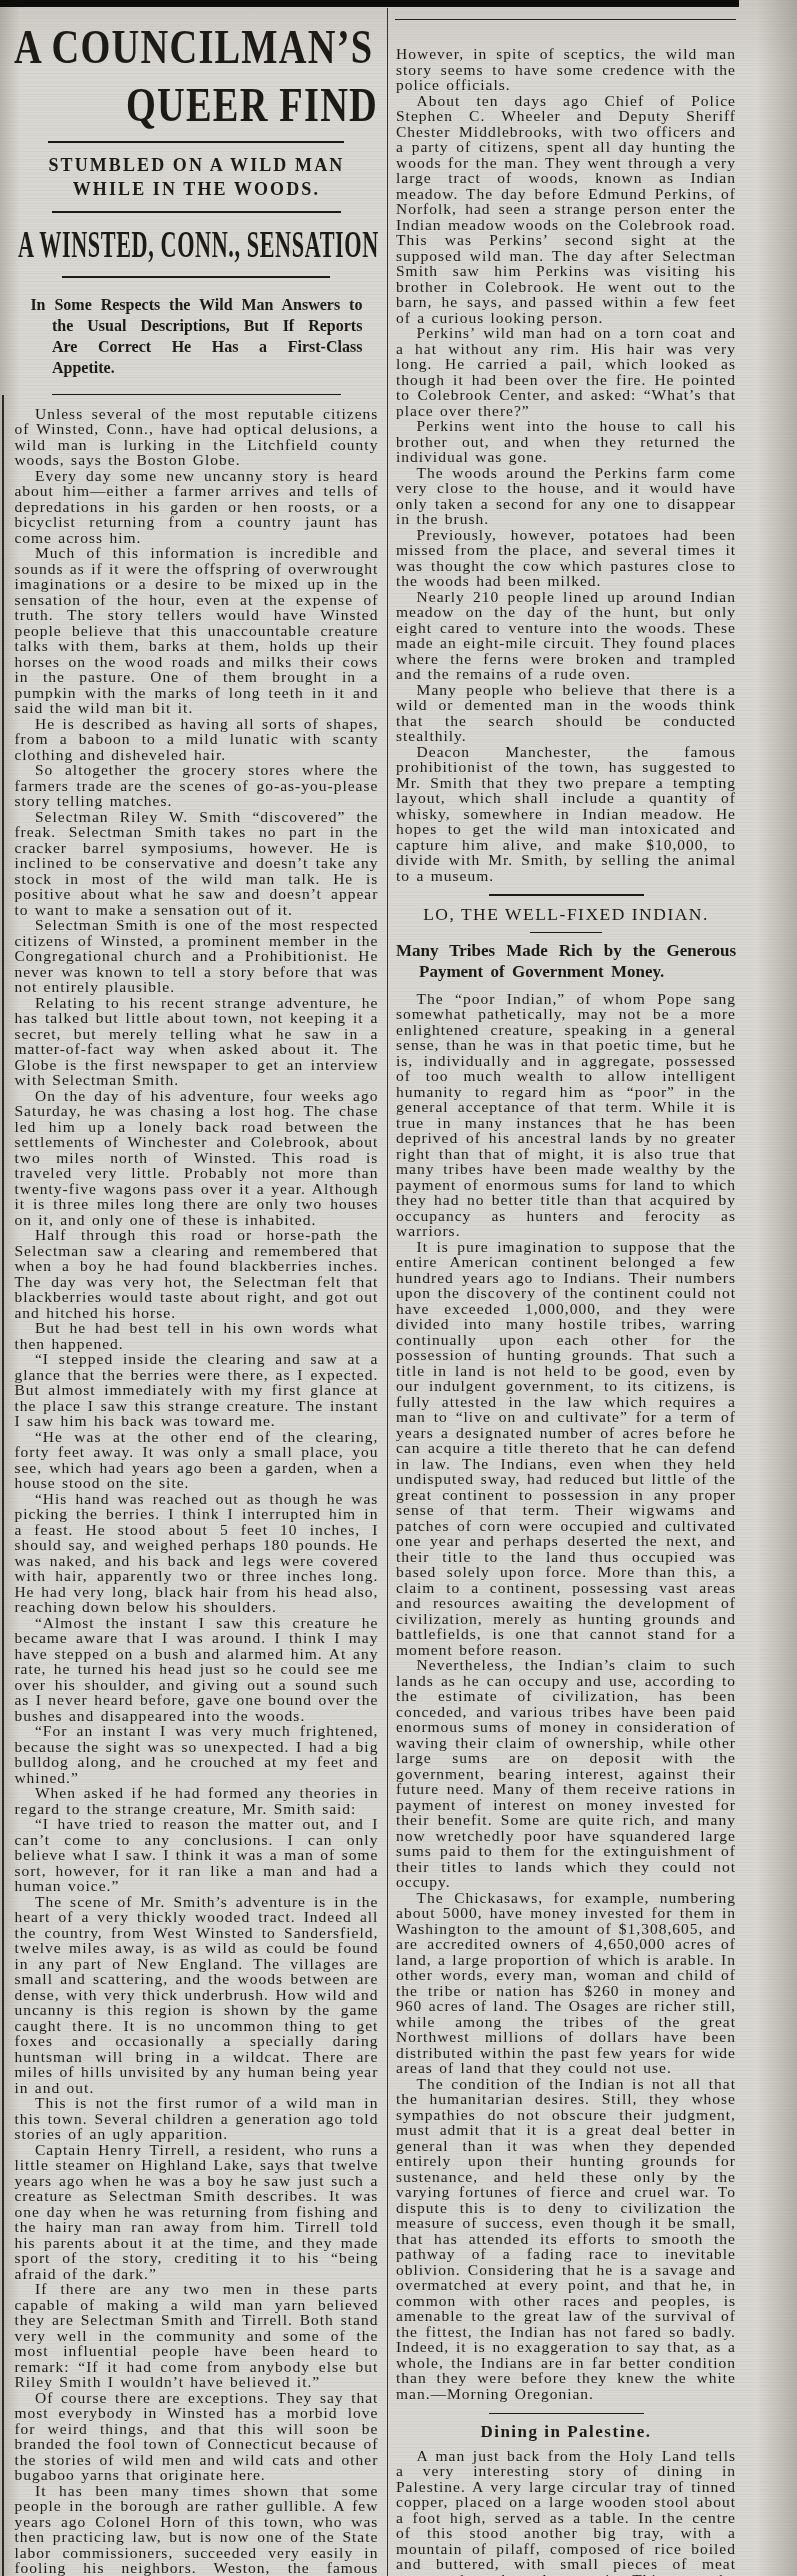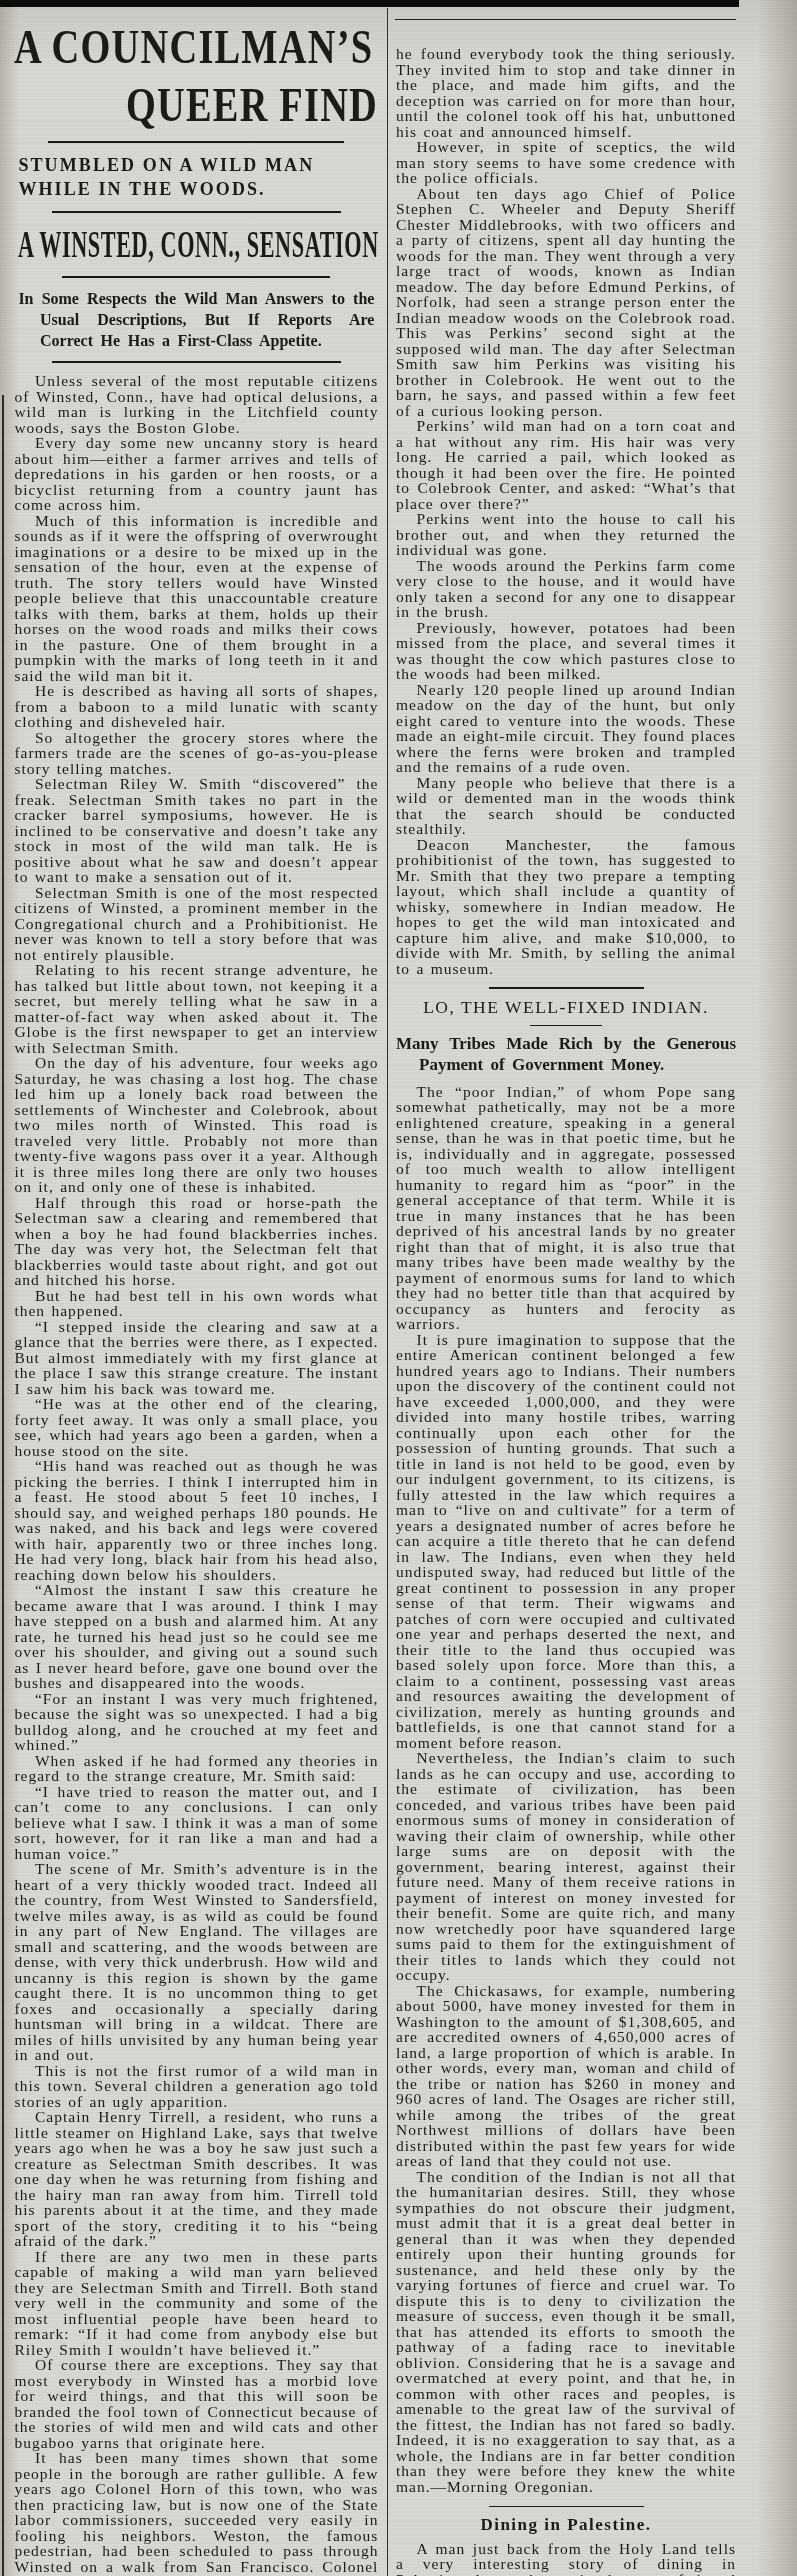--- a/index.html
+++ b/index.html
@@ -31,26 +31,26 @@
   .headline .hl-scale { display:inline-block; transform:scaleX(0.80); }
   .hl1 { text-align:left; }
   .hl1 .hl-scale { transform-origin:left center; }
   .hl2 { text-align:right; margin-top:6.2px; }
   .hl2 .hl-scale { transform-origin:right center; }
 
   .rule  { height:1.5px; background:#1a1916; width:296px; margin:10.3px auto; }
   .rule.r2 { width:289px; }
   .rule.r3 { width:268px; }
 
-  .stumbled { font-size:18px; font-weight:bold; text-align:left; letter-spacing:2.1px; line-height:24px; margin:4px; }
+  .stumbled { font-size:18px; font-weight:bold; text-align:center; letter-spacing:2.1px; line-height:24px; margin:4px; }
   .winsted  { white-space:nowrap; margin:1px 4px; font-size:37px; font-weight:bold; letter-spacing:1px; }
   .winsted .hl-scale { display:inline-block; transform:scaleX(0.60); transform-origin:left center; }
 
   .deck { font-size:16px; font-weight:bold; line-height:21px; text-align:justify;
-          padding-left:21.6px; text-indent:-21.6px; word-spacing:3.6px; margin:4px; }
+          padding-left:21.6px; text-indent:-21.6px; word-spacing:3.6px; margin:16px; }
 
   
   .bodytext p, p.para {
     margin:0;
     font-size:15.5px;
     line-height:15.5px;
     letter-spacing:1px;
     word-spacing:1.5px;
     text-align:justify;
     text-indent:20.6px;
@@ -126,28 +126,27 @@
         <p class="para">Captain Henry Tirrell, a resident, who runs a little steamer on Highland Lake, says that twelve years ago when he was a boy he saw just such a creature as Selectman Smith describes. It was one day when he was returning from fishing and the hairy man ran away from him. Tirrell told his parents about it at the time, and they made sport of the story, crediting it to his “being afraid of the dark.”</p>
         <p class="para">If there are any two men in these parts capable of making a wild man yarn believed they are Selectman Smith and Tirrell. Both stand very well in the community and some of the most influential people have been heard to remark: “If it had come from anybody else but Riley Smith I wouldn’t have believed it.”</p>
         <p class="para">Of course there are exceptions. They say that most everybody in Winsted has a morbid love for weird things, and that this will soon be branded the fool town of Connecticut because of the stories of wild men and wild cats and other bugaboo yarns that originate here.</p>
         <p class="para">It has been many times shown that some people in the borough are rather gullible. A few years ago Colonel Horn of this town, who was then practicing law, but is now one of the State labor commissioners, succeeded very easily in fooling his neighbors. Weston, the famous pedestrian, had been scheduled to pass through Winsted on a walk from San Francisco. Colonel Horn, who delights in practical jokes, went into one of the downtown hotels on the morning Weston was expected, and reported that Weston would be in West Winsted in two hours. The colonel then went home, dressed to impersonate Weston, and walked through the village street with hundreds of his townspeople on either side. He intended it merely as a burlesque, but</p>
       </div>
   </div>
 
   <div class="col col-right">
 
     <div class="bodytext continuation">
-        <p class="para">he found everybody took the thing seriously. They invited him to stop and take dinner in the place, and made him gifts, and the deception was carried on for more than hour, until the colonel took off his hat, unbuttoned his coat and announced himself.</p>
         <p class="para">However, in spite of sceptics, the wild man story seems to have some credence with the police officials.</p>
         <p class="para">About ten days ago Chief of Police Stephen C. Wheeler and Deputy Sheriff Chester Middlebrooks, with two officers and a party of citizens, spent all day hunting the woods for the man. They went through a very large tract of woods, known as Indian meadow. The day before Edmund Perkins, of Norfolk, had seen a strange person enter the Indian meadow woods on the Colebrook road. This was Perkins’ second sight at the supposed wild man. The day after Selectman Smith saw him Perkins was visiting his brother in Colebrook. He went out to the barn, he says, and passed within a few feet of a curious looking person.</p>
         <p class="para">Perkins’ wild man had on a torn coat and a hat without any rim. His hair was very long. He carried a pail, which looked as though it had been over the fire. He pointed to Colebrook Center, and asked: “What’s that place over there?”</p>
         <p class="para">Perkins went into the house to call his brother out, and when they returned the individual was gone.</p>
         <p class="para">The woods around the Perkins farm come very close to the house, and it would have only taken a second for any one to disappear in the brush.</p>
         <p class="para">Previously, however, potatoes had been missed from the place, and several times it was thought the cow which pastures close to the woods had been milked.</p>
-        <p class="para">Nearly 120 people lined up around Indian meadow on the day of the hunt, but only eight cared to venture into the woods. These made an eight-mile circuit. They found places where the ferns were broken and trampled and the remains of a rude oven.</p>
+        <p class="para">Nearly 210 people lined up around Indian meadow on the day of the hunt, but only eight cared to venture into the woods. These made an eight-mile circuit. They found places where the ferns were broken and trampled and the remains of a rude oven.</p>
         <p class="para">Many people who believe that there is a wild or demented man in the woods think that the search should be conducted stealthily.</p>
         <p class="para">Deacon Manchester, the famous prohibitionist of the town, has suggested to Mr. Smith that they two prepare a tempting layout, which shall include a quantity of whisky, somewhere in Indian meadow. He hopes to get the wild man intoxicated and capture him alive, and make $10,000, to divide with Mr. Smith, by selling the animal to a museum.</p>
       </div>
 
     <div class="divider"></div>
 
     <h4 class="a2-head">LO, THE WELL-FIXED INDIAN.</h4>
 
     <div class="divider short"></div>
 

